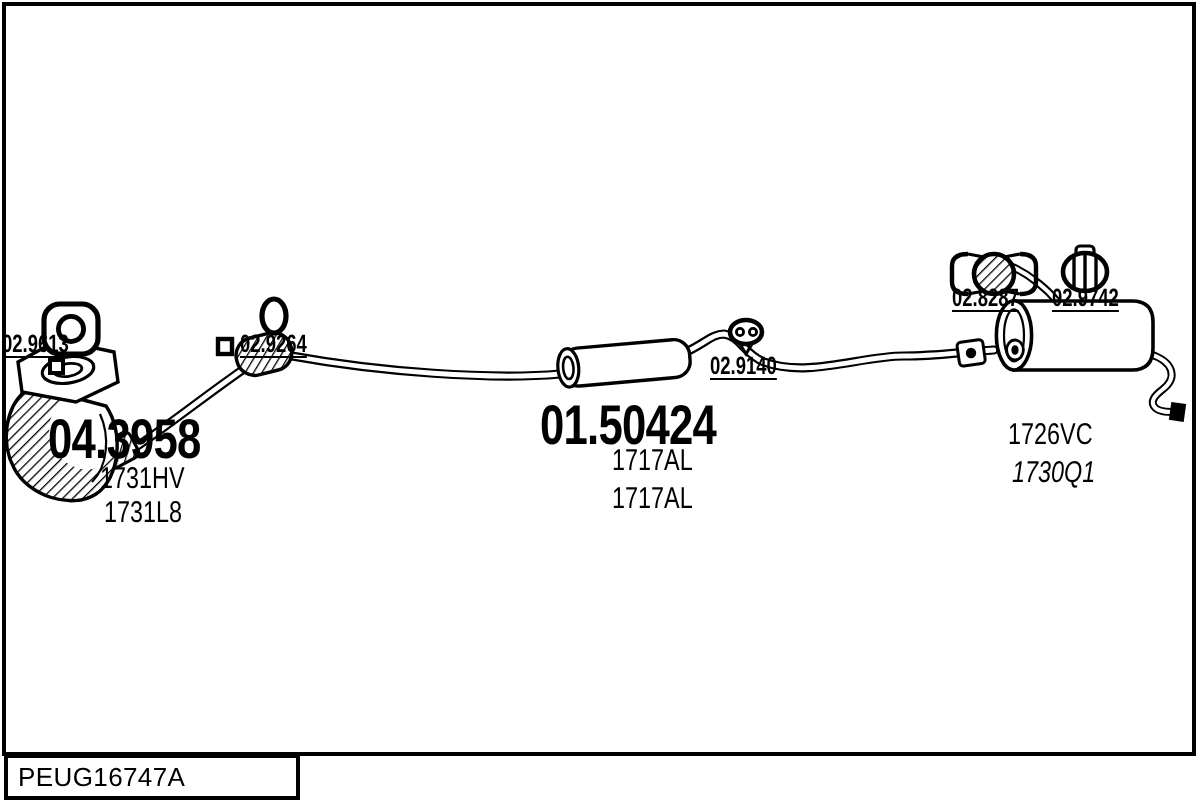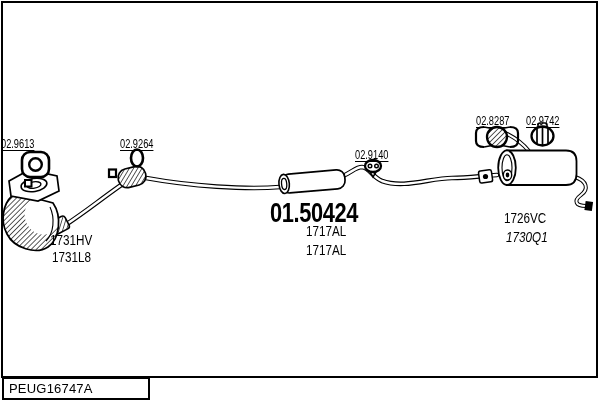--- a/index.html
+++ b/index.html
@@ -5,21 +5,21 @@
   html,body{margin:0;padding:0;background:#fff;}
   #stage{position:relative;width:600px;height:400px;background:#fff;overflow:hidden;
          font-family:"Liberation Sans", sans-serif;color:#000;}
   #frame{position:absolute;left:1px;top:1px;width:593px;height:373px;border:2px solid #000;}
   #footerbox{position:absolute;left:2px;top:377px;width:144px;height:19px;border:2px solid #000;
              background:#fff;display:flex;align-items:center;}
   #footerbox .code{font-size:13px;padding-left:5px;letter-spacing:0.2px;text-align:center;}
   svg{position:absolute;left:0;top:0;}
   .lbl{position:absolute;white-space:nowrap;line-height:1.05;}
   .cx{display:inline-block;transform-origin:0 50%;}
-  .sm{font-size:12.5px;font-weight:normal;}
+  .sm{font-size:12.5px;font-weight:bold;margin-top:28px;}
   .sm .cx{transform:scaleX(0.74);text-decoration:underline;text-decoration-thickness:1.2px;text-underline-offset:2px;}
   .big{font-size:28px;font-weight:bold;}
   .big .cx{transform:scaleX(0.78);letter-spacing:-0.5px;}
   .ref{font-size:15px;}
   .ref .cx{transform:scaleX(0.78);}
   .po{fill:none;stroke:#000;stroke-width:4.6;stroke-linecap:round;}
   .pi{fill:none;stroke:#fff;stroke-width:2.4;stroke-linecap:round;}
   .po2{fill:none;stroke:#000;stroke-width:4;stroke-linecap:round;}
   .pi2{fill:none;stroke:#fff;stroke-width:2;stroke-linecap:round;}
 </style>
@@ -132,20 +132,21 @@
       <line x1="548" y1="128.5" x2="548" y2="143.5" stroke="#000" stroke-width="1.7"></line>
     </g>
   </svg>
 
   <div class="lbl sm" style="left:1px;top:138px;"><span class="cx">02.9613</span></div>
   <div class="lbl sm" style="left:120px;top:138px;"><span class="cx">02.9264</span></div>
   <div class="lbl sm" style="left:355px;top:149px;"><span class="cx">02.9140</span></div>
   <div class="lbl sm" style="left:476px;top:115px;"><span class="cx">02.8287</span></div>
   <div class="lbl sm" style="left:526px;top:115px;"><span class="cx">02.9742</span></div>
 
+  <div class="lbl big" style="left:24px;top:205px;"><span class="cx">04.3958</span></div>
   <div class="lbl big" style="left:270px;top:198px;"><span class="cx">01.50424</span></div>
 
   <div class="lbl ref" style="left:50px;top:232px;"><span class="cx">1731HV</span></div>
   <div class="lbl ref" style="left:52px;top:249px;"><span class="cx">1731L8</span></div>
   <div class="lbl ref" style="left:306px;top:223px;"><span class="cx">1717AL</span></div>
   <div class="lbl ref" style="left:306px;top:242px;"><span class="cx">1717AL</span></div>
   <div class="lbl ref" style="left:504px;top:210px;"><span class="cx">1726VC</span></div>
   <div class="lbl ref" style="left:506px;top:229px;font-style:italic;"><span class="cx">1730Q1</span></div>
 
   <div id="footerbox">

